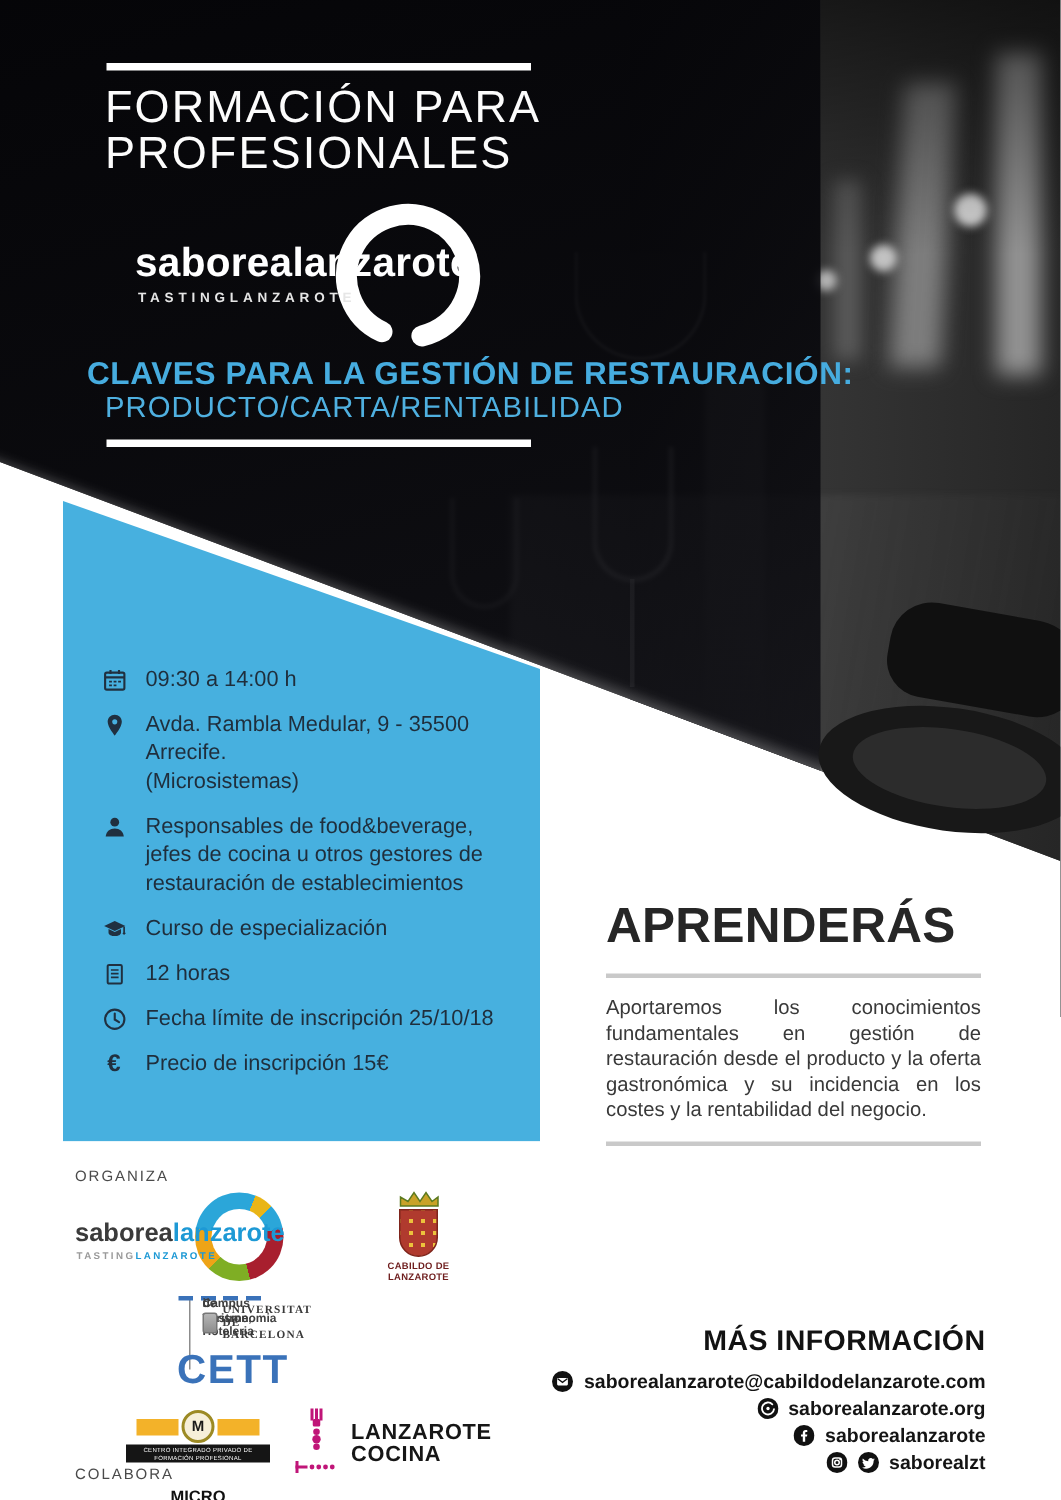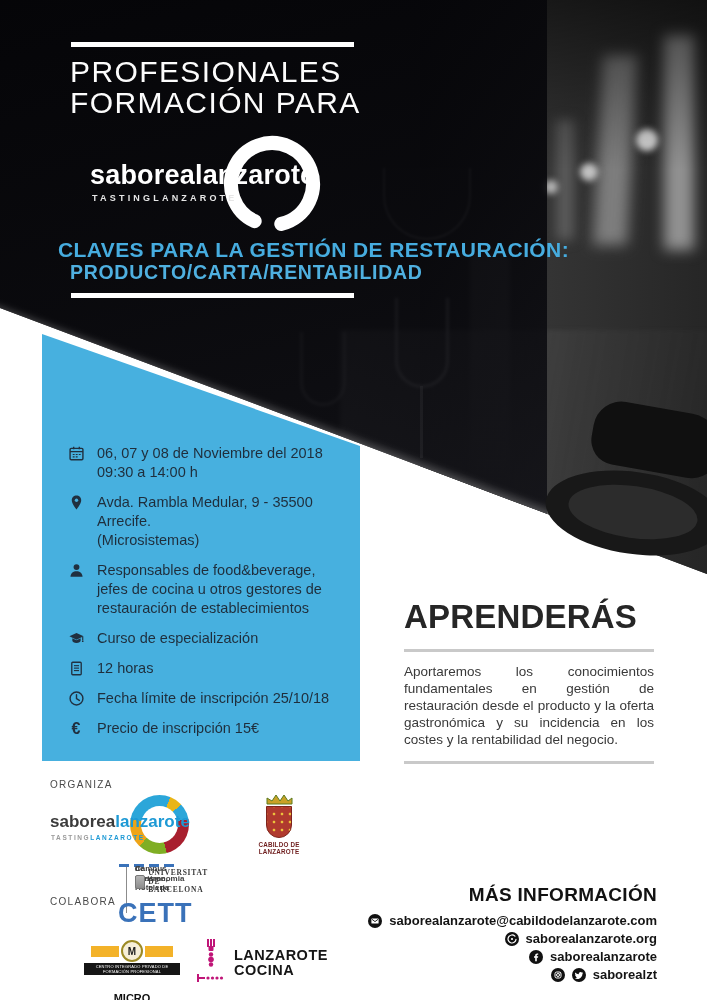--- a/index.html
+++ b/index.html
@@ -47,21 +47,21 @@
   .bar{background:#ffffff;height:5px;width:283px;left:71px;}
   .bar-top{top:42px;}
   .bar-bottom{top:293px;}
   .title{left:70px;top:56px;color:#fcfcfc;font-size:30px;line-height:31px;font-weight:500;
          letter-spacing:1.4px;white-space:nowrap;}
   .title span{position:static;display:block;}
   .brush-ring{left:218px;top:130px;}
   .brand-text{left:90px;top:160px;color:#ffffff;font-size:27px;font-weight:700;letter-spacing:.2px;white-space:nowrap;}
   .brand-tag{left:92px;top:193px;color:#e6e6e6;font-size:9px;font-weight:600;letter-spacing:3.2px;white-space:nowrap;}
   .sub1{left:58px;top:238px;color:#46acdf;font-size:21px;font-weight:800;letter-spacing:.4px;white-space:nowrap;}
-  .sub2{left:70px;top:261px;color:#4fb0e0;font-size:19.5px;font-weight:700;letter-spacing:.7px;white-space:nowrap;text-align:center;}
+  .sub2{left:70px;top:261px;color:#4fb0e0;font-size:19.5px;font-weight:400;letter-spacing:.7px;white-space:nowrap;text-align:center;}
 
   
   .blue-panel{left:42px;top:334px;width:318px;height:427px;background:#47b0df;
          clip-path:polygon(0 0,100% 112px,100% 100%,0 100%);
          padding:110px 12px 0 24px;}
   .detail-row{position:static;display:flex;gap:11px;margin-bottom:11px;align-items:flex-start;}
   .dicon{position:static;flex:0 0 20px;display:flex;justify-content:center;padding-top:1px;}
   .dicon svg{position:static;}
   .dicon.euro{font-size:16px;font-weight:700;color:#203040;line-height:17px;}
   .dtext{position:static;color:#1f2e3c;font-size:14.5px;line-height:19px;font-weight:500;}
@@ -69,21 +69,21 @@
 
   
   .learn{left:404px;top:598px;width:250px;}
   .learn h2{position:static;margin:0;font-size:33px;font-weight:800;color:#262626;letter-spacing:.2px;}
   .learn .rule{position:static;height:3px;background:#c9c9c9;margin:13px 0 11px;}
   .learn p{position:static;margin:0;font-size:13.5px;line-height:17px;color:#393939;text-align:justify;}
 
   
   .sec-label{font-size:10px;color:#4a4a4a;letter-spacing:1.3px;font-weight:500;}
   .lbl-org{left:50px;top:779px;}
-  .lbl-col{left:50px;top:896px;}
+  .lbl-col{left:50px;top:978px;}
 
   .color-ring{left:130px;top:795px;width:59px;height:59px;border-radius:50%;
      background:conic-gradient(from 0deg,#2ba6d9 0 6%,#e9b517 6% 13%,#2ba6d9 13% 22%,#a81f2e 22% 46%,#7fae24 46% 62%,#eea417 62% 78%,#2ba6d9 78% 100%);}
   .color-ring::after{content:"";position:absolute;inset:11px;background:#fff;border-radius:50%;}
   .sab-text{left:50px;top:812px;font-size:17px;font-weight:700;white-space:nowrap;z-index:2;}
   .sab-text .d{position:static;color:#3b3b3b;}
   .sab-text .b{position:static;color:#1d99d5;}
   .sab-tag{left:51px;top:834px;font-size:6.5px;font-weight:700;letter-spacing:1.6px;white-space:nowrap;z-index:2;}
   .sab-tag .g{position:static;color:#9a9a9a;}
   .sab-tag .b{position:static;color:#1d99d5;}
@@ -158,22 +158,22 @@
     <div class="napkin"></div>
     <div class="dark-overlay"></div>
     <div class="ceil-shade"></div>
     <div class="table-edge-band"></div>
   </div>
   <div class="plate"></div>
   <div class="plate-rim"></div>
 
   <div class="bar bar-top"></div>
   <div class="title">
+    <span>FORMACIÓN PARA</span>
     <span>PROFESIONALES</span>
-    <span>FORMACIÓN PARA</span>
   </div>
 
   <svg class="brush-ring" width="108" height="108" viewBox="0 0 108 108">
     <circle cx="54" cy="54" r="41" fill="none" stroke="#ffffff" stroke-width="14" stroke-linecap="round" stroke-dasharray="230 28" transform="rotate(115 54 54)"></circle>
   </svg>
   <div class="brand-text">saborealanzarote</div>
   <div class="brand-tag">TASTINGLANZAROTE</div>
 
   <div class="sub1">CLAVES PARA LA GESTIÓN DE RESTAURACIÓN:</div>
   <div class="sub2">PRODUCTO/CARTA/RENTABILIDAD</div>
@@ -185,21 +185,20 @@
       <span class="dicon">
         <svg width="17" height="17" viewBox="0 0 18 18">
           <rect x="2.2" y="3.6" width="13.6" height="12" rx="1.2" fill="none" stroke="#203040" stroke-width="1.5"></rect>
           <line x1="2.2" y1="7" x2="15.8" y2="7" stroke="#203040" stroke-width="1.5"></line>
           <line x1="6" y1="1.8" x2="6" y2="4.6" stroke="#203040" stroke-width="1.5"></line>
           <line x1="12" y1="1.8" x2="12" y2="4.6" stroke="#203040" stroke-width="1.5"></line>
           <path d="M5 10h2M8.2 10h2M11.4 10h2M5 12.6h2M8.2 12.6h2" stroke="#203040" stroke-width="1.2"></path>
         </svg>
       </span>
       <div class="dtext">
-        <span>06, 07 y 08 de Noviembre del 2018</span>
         <span>09:30 a 14:00 h</span>
       </div>
     </div>
 
     <div class="detail-row">
       <span class="dicon">
         <svg width="17" height="17" viewBox="0 0 18 18">
           <path d="M9 1.6c2.8 0 5 2.2 5 5 0 3.7-5 9.8-5 9.8S4 10.3 4 6.6c0-2.8 2.2-5 5-5z" fill="#203040"></path>
           <circle cx="9" cy="6.6" r="1.8" fill="#47b0df"></circle>
         </svg>

